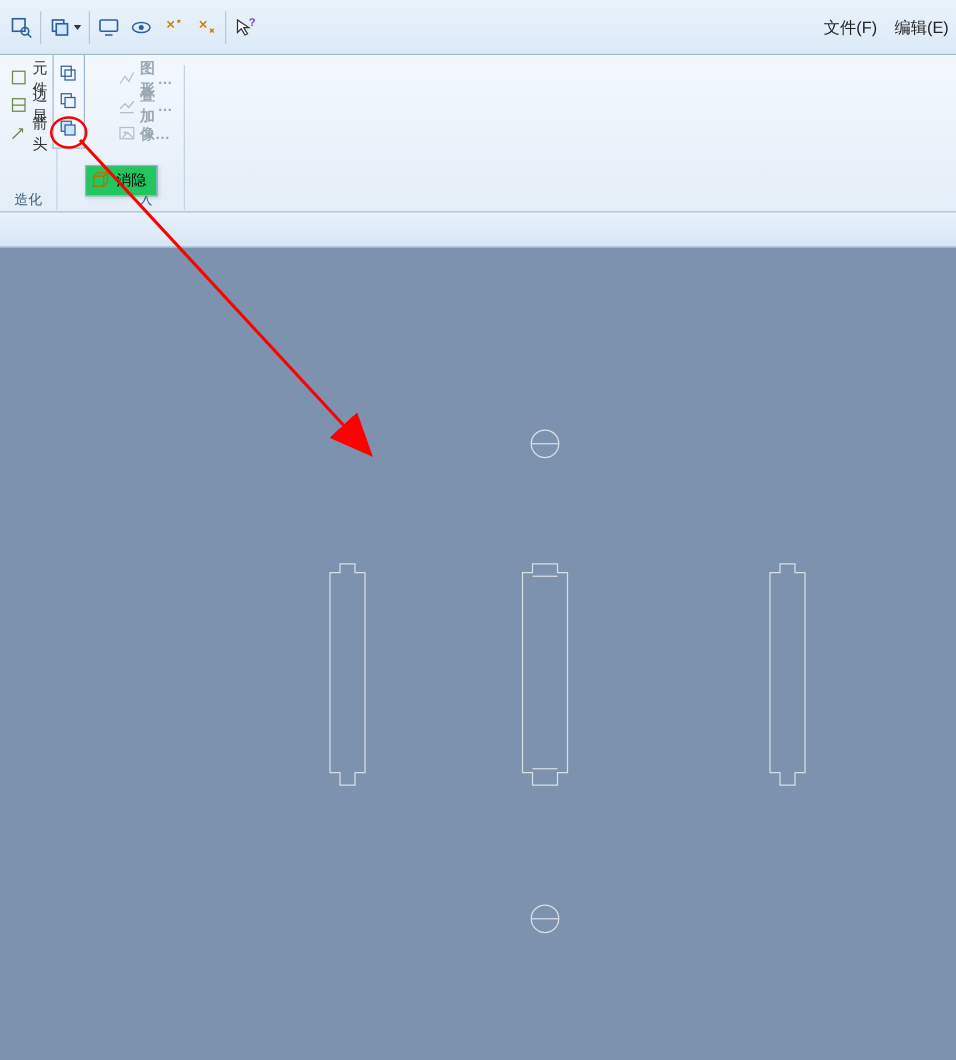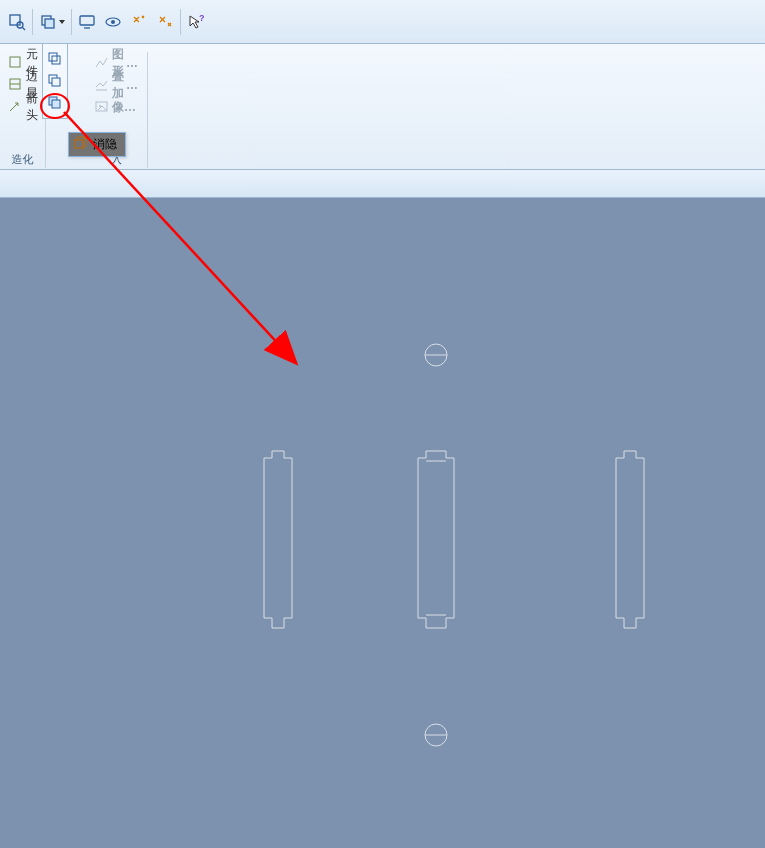--- a/index.html
+++ b/index.html
@@ -90,25 +90,25 @@
     border: 2px solid #ff0000;
     border-radius: 50%;
     z-index: 6;
     pointer-events:none;
   }
 
   
   .tooltip-pop {
     position:absolute;
     left: 68px; top: 132px;
-    background: #737373;
+    background: #22c55e;
     border: 1px solid #8ab4e0;
     padding: 3px 8px 3px 4px;
     font-size: 12px;
-    display:flex; align-items:flex-start; gap:4px;
+    display:flex; align-items:flex-end; gap:4px;
     z-index: 7;
     box-shadow: 1px 1px 3px rgba(0,0,0,0.15);
   }
   .tooltip-pop svg { width:16px; height:16px; }
 
   
   .thin-bar {
     height: 28px;
     background: linear-gradient(#e9f2fb, #d7e6f5);
     border-bottom: 1px solid #9fb9d2;
@@ -178,20 +178,24 @@
       </svg>
   </div>
   <div class="tb-sep"></div>
   <div class="tb-btn">
     <svg viewBox="0 0 18 18">
         <path d="M3 3 L3 13 L6 10 L9 15 L11 14 L8 9 L12 9 Z" fill="#fff" stroke="#333" stroke-width="1"></path>
         <text x="12" y="8" font-size="9" fill="#7a3fc9" font-weight="bold">?</text>
       </svg>
   </div>
 
+  <div class="menu-right">
+    <span>文件(F)</span>
+    <span>编辑(E)</span>
+  </div>
 </div>
 
 <div class="dd-panel">
   <div class="dd-item">
     <svg viewBox="0 0 16 16">
         <rect x="2" y="2" width="8" height="8" fill="none" stroke="#2d5f9e"></rect>
         <rect x="5" y="5" width="8" height="8" fill="none" stroke="#2d5f9e"></rect>
       </svg>
   </div>
   <div class="dd-item">

